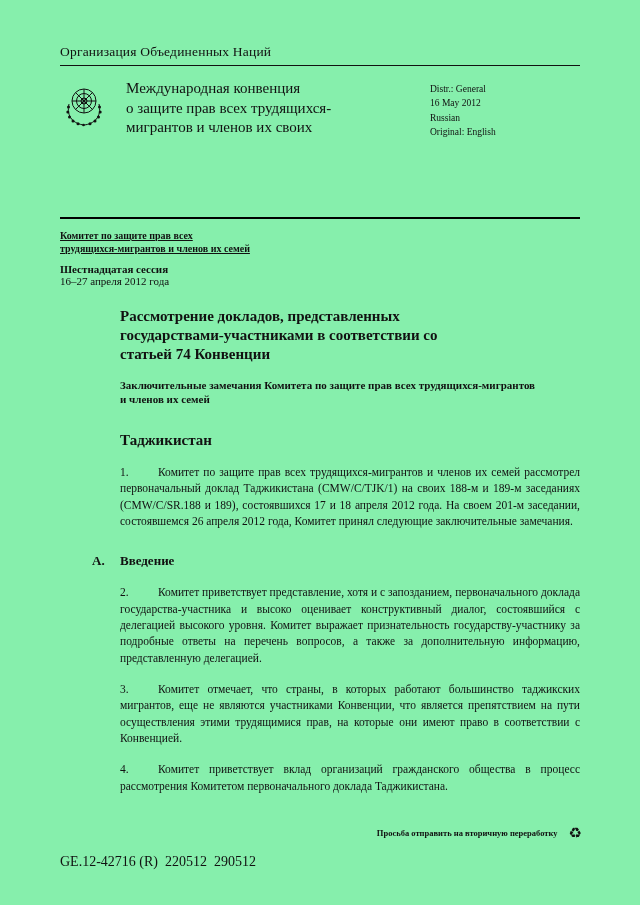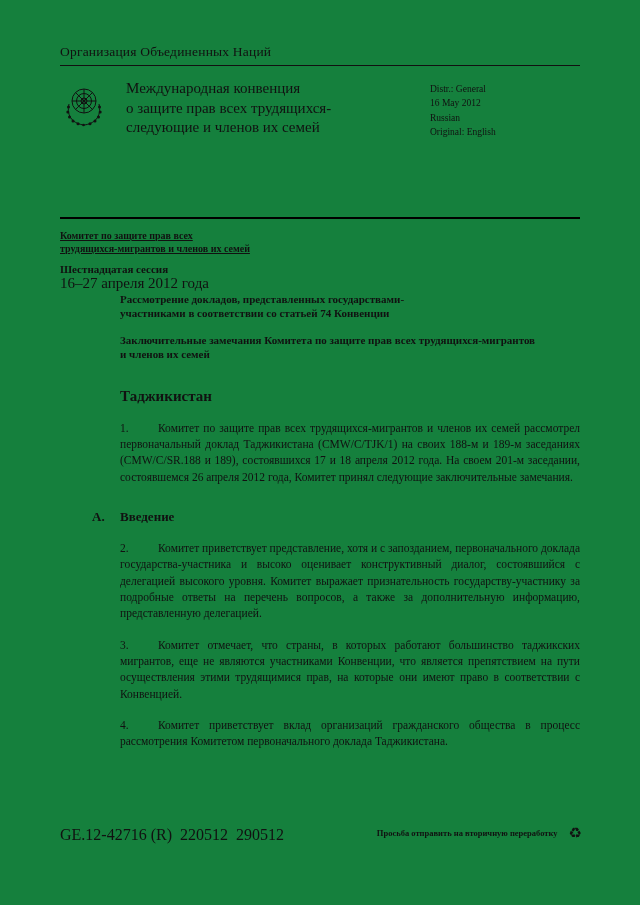--- a/index.html
+++ b/index.html
@@ -1,20 +1,20 @@
 <!DOCTYPE html>
 <html><head>
 <meta charset="utf-8">
 <style>
   * { margin:0; padding:0; box-sizing:border-box; }
   html, body { background:#ffffff; }
   .page {
     width:640px; height:905px;
     position:relative;
-    background:#15803d;
+    background:#86efac;
     color:#111111;
     font-family:"Liberation Serif", serif;
     overflow:hidden;
   }
   .margins { padding:0 60px; }
 
   
   .header-row {
     display:flex; justify-content:space-between; align-items:flex-end;
     padding-top:44px; padding-bottom:5px;
@@ -30,38 +30,38 @@
   .logo-wrap { width:66px; padding-top:2px; }
   .mast-title { width:292px; font-size:15px; font-weight:normal; line-height:1.3; }
   .distr { margin-left:auto; width:150px; font-size:9.5px; line-height:1.5; padding-top:3px; }
 
   .rule-thick { border-top:2px solid #000; margin-top:78px; }
 
   
   .committee { margin-top:10px; }
   .committee-bold { font-size:10px; font-weight:bold; line-height:1.3;text-decoration:underline; }
   .committee-session { font-size:11px; font-weight:bold; margin-top:8px; }
-  .committee-dates { font-size:15px; }
+  .committee-dates { font-size:11px; }
 
   
   .content { margin-left:60px; width:460px; }
-  .main-heading { font-size:11px; font-weight:bold; line-height:1.28; max-width:348px; }
+  .main-heading { margin-top:20px; font-size:15px; font-weight:bold; line-height:1.28; max-width:348px; }
   .sub-heading { margin-top:13px; font-size:11px; font-weight:bold; line-height:1.3; max-width:420px; }
   .country { margin-top:26px; font-size:15px; font-weight:bold; }
 
   .para { margin-top:15px; font-size:11.5px; line-height:1.42; text-align:justify; }
   .pnum { display:inline-block; width:38px; }
 
   .section-head { margin-top:24px; position:relative; font-size:13px; font-weight:bold; }
   .section-letter { position:absolute; left:-28px; }
 
   
   .footer-ge {
-    position:absolute; left:60px; top:826px;
-    font-size:16px; white-space:pre;
+    position:absolute; left:60px; top:854px;
+    font-size:14px; white-space:pre;
   }
   .footer-recycle {
     position:absolute; right:58px; top:824px;
     display:flex; align-items:center; gap:11px;
     font-size:8.5px; font-weight:bold;
   }
   .recycle-glyph { font-family:"DejaVu Sans", sans-serif; font-size:15px; font-weight:normal; }
 </style>
 </head>
 <body>
@@ -98,21 +98,21 @@
               <circle cx="40.2" cy="31" r="1.5"></circle>
               <circle cx="38.5" cy="36" r="1.5"></circle>
             <circle cx="35" cy="40" r="1.5"></circle>
               <circle cx="30" cy="42.7" r="1.5"></circle>
           </g>
         </svg>
       </div>
       <div class="mast-title">
         <div>Международная конвенция</div>
         <div>о защите прав всех трудящихся-</div>
-        <div>следующие и членов их семей</div>
+        <div>мигрантов и членов их своих</div>
       </div>
       <div class="distr">
         <div>Distr.: General</div>
         <div>16 May 2012</div>
         <div>Russian</div>
         <div>Original: English</div>
       </div>
     </div>
 
     <div class="rule-thick"></div>

